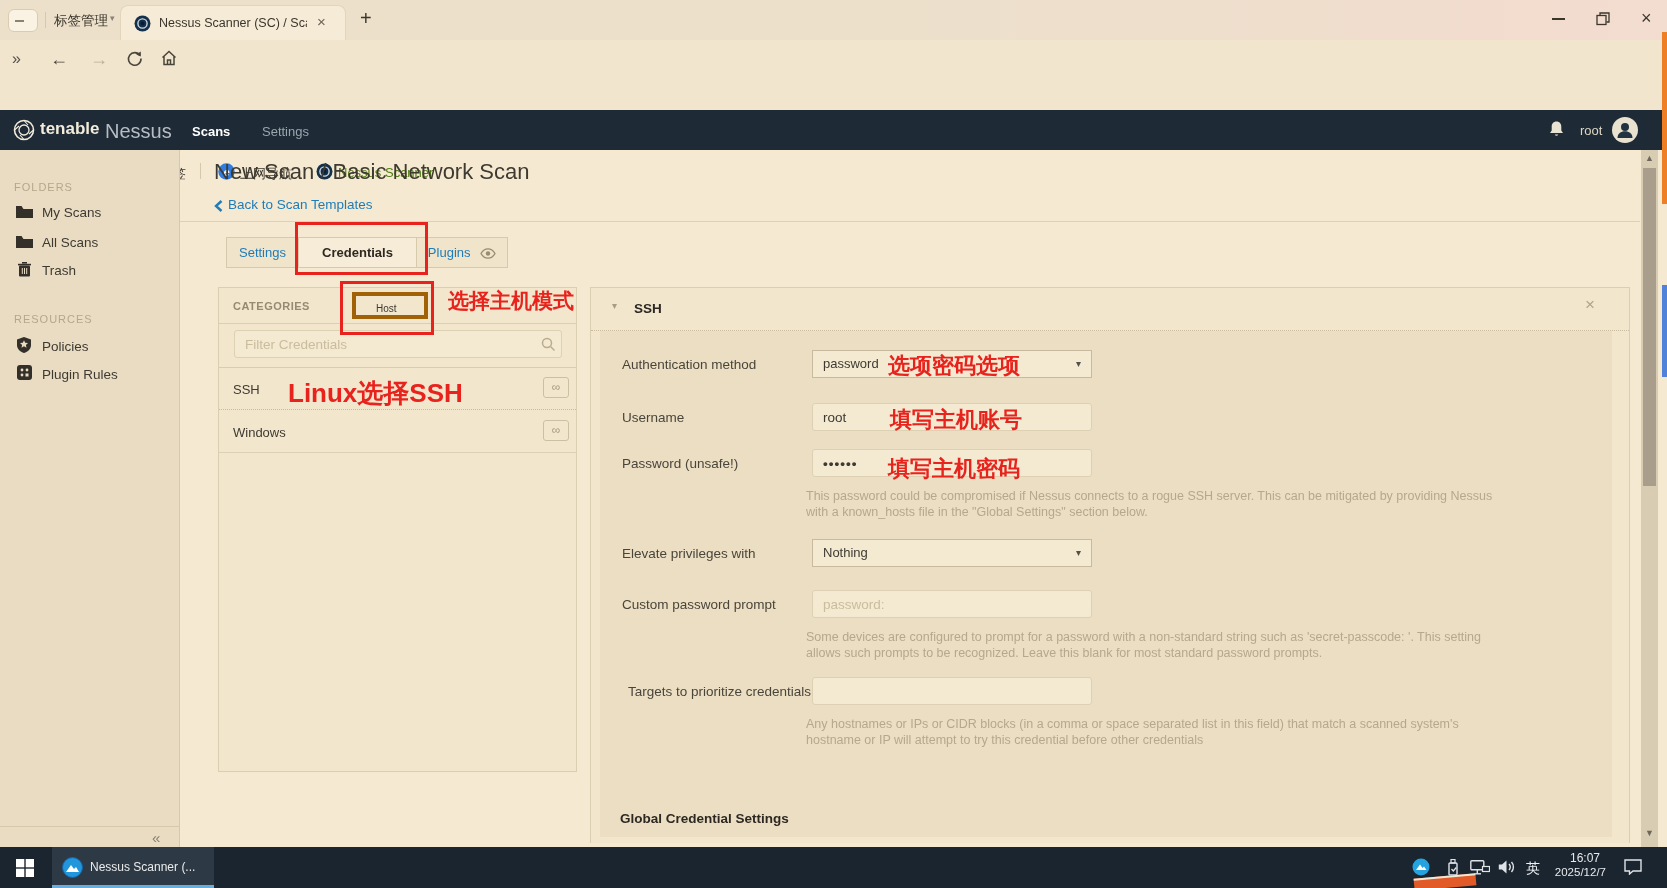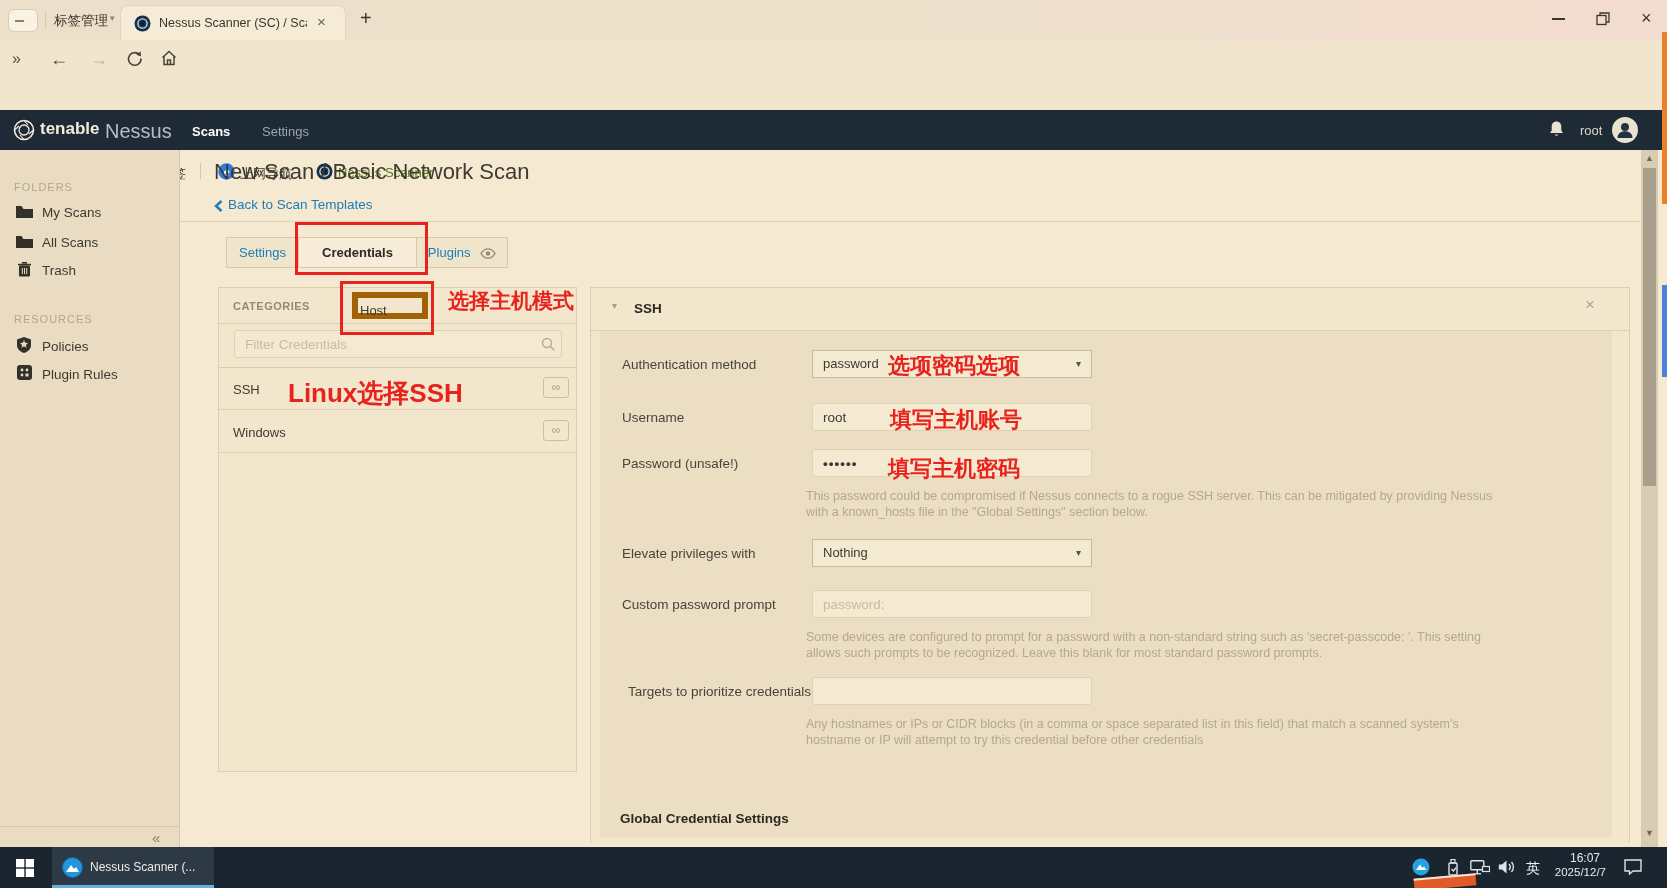--- a/index.html
+++ b/index.html
@@ -56,22 +56,22 @@
   
   .page-title { left:214px; top:159px; font-size:22px; color:#3e3a31; }
   .back-link { left:214px; top:197px; font-size:13.5px; color:#1e7cb8; }
   .hdiv { background:#ddd0b4; height:1px; }
   .tab { top:237px; height:31px; border:1px solid #d7c9ac; background:#f0e4cb;
          color:#1e7cb8; font-size:13px; text-align:center; line-height:29px; }
   .tab.active { background:#f7ecd8; color:#2d2822; font-weight:bold; }
 
   .panel { background:#f2e6cd; border:1px solid #dbcfb1; }
   .cat-head { font-size:11px; font-weight:bold; color:#958b72; letter-spacing:0.5px; }
-  .mode-select { left:352px; top:292px; width:76px; height:27px; border:6px solid #a16207;
-                 font-size:13px; color:#3e3a32; line-height:25px; padding-left:2px; }
+  .mode-select { left:352px; top:292px; width:76px; height:27px; border:4px solid #a16207;
+                 font-size:10px; color:#3e3a32; line-height:25px; padding-left:20px; }
   .tinput { background:#f4e9d1; border:1px solid #ddd0b3; border-radius:3px;
             font-size:13.5px; color:#3e3a32; padding:0 10px; outline:none;
             font-family:"Liberation Sans","DejaVu Sans",sans-serif; }
   .tinput::placeholder { color:#cabd9e; opacity:1; }
   .cred-row-label { font-size:13px; color:#3e3a32; }
   .badge { width:26px; height:21px; border:1px solid #cdc0a2; border-radius:3px;
            color:#a89c80; font-size:12px; text-align:center; line-height:19px; }
   .dotline { border-bottom:1px dotted #c9bc9e; }
 
   .ssh-title { font-size:13.5px; font-weight:bold; color:#2d2822; }

